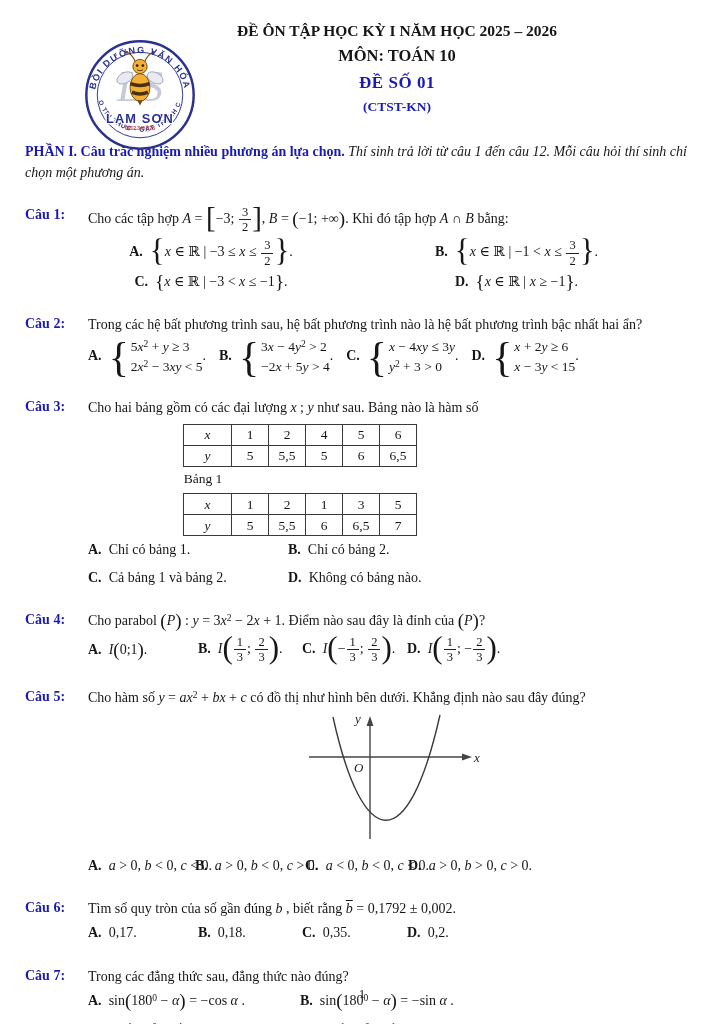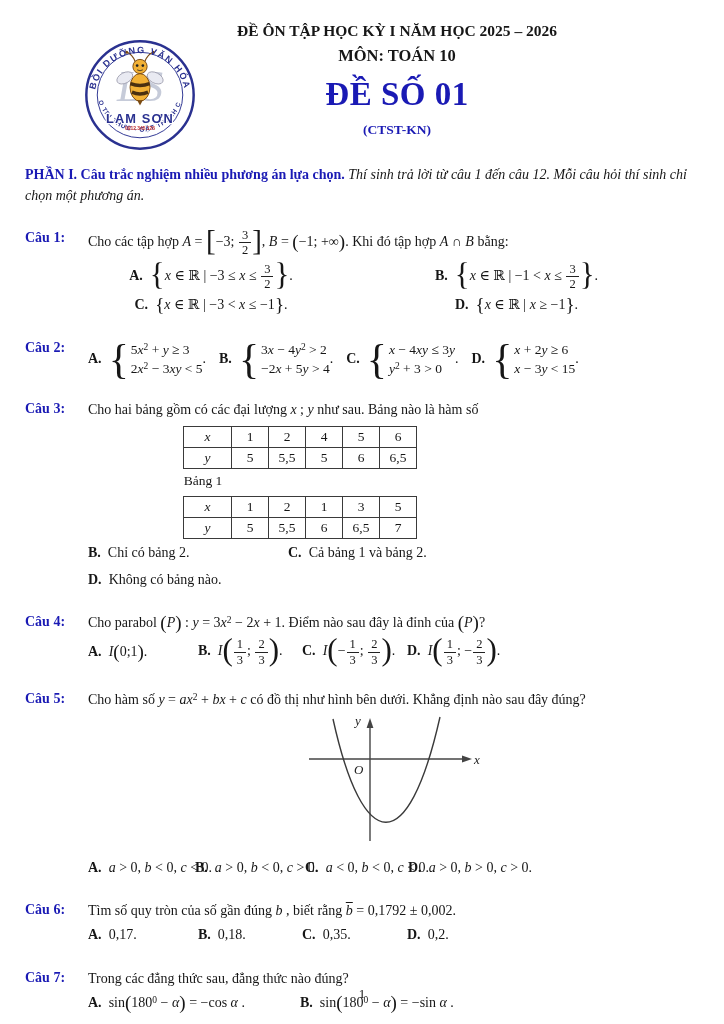--- a/index.html
+++ b/index.html
@@ -3,21 +3,21 @@
 <meta charset="utf-8">
 <style>
   :root{ --blue:#1a1ab4; --navy:#2a3190; --ink:#161616; }
   html,body{margin:0;padding:0;background:#fff;}
   .page{position:relative;width:724px;height:1024px;background:#fff;overflow:hidden;
         color:var(--ink);font-family:"Liberation Serif","DejaVu Serif",serif;font-size:14px;line-height:1.45;}
   
   .header{padding-top:20px;margin-left:70px;text-align:center;}
   .h1{font-size:15.5px;font-weight:bold;}
   .h2{font-size:16.5px;font-weight:bold;margin-top:2px;}
-  .h3{font-size:33px;font-weight:bold;color:var(--blue);margin-top:3px;letter-spacing:.5px;}
+  .h3{font-size:17px;font-weight:bold;color:var(--blue);margin-top:3px;letter-spacing:.5px;}
   .h4{font-size:13.5px;font-weight:bold;color:var(--blue);margin-top:1px;}
   .logo{position:absolute;left:83px;top:38px;width:114px;height:114px;}
   .arct{font-family:"Liberation Sans",sans-serif;font-weight:bold;font-size:9.6px;fill:var(--navy);letter-spacing:1.6px;}
   .arcb{font-family:"Liberation Sans",sans-serif;font-weight:bold;font-size:6.8px;fill:var(--navy);letter-spacing:.9px;}
   .mono{font-family:"Liberation Serif",serif;font-style:italic;font-size:46px;fill:#c6cbd9;}
   .lsname{font-family:"Liberation Sans",sans-serif;font-weight:bold;font-size:13.5px;fill:var(--navy);letter-spacing:1.2px;paint-order:stroke;stroke:#fff;stroke-width:2.4px;}
   .lsphone{font-family:"Liberation Sans",sans-serif;font-weight:bold;font-size:5.2px;fill:#c03030;}
   
   .content{padding:0 25px;margin-top:24px;}
   .part-title{margin:0 0 16px 0;line-height:1.5;}
@@ -120,20 +120,21 @@
                 </span><span class="d30">}</span>.</span></div>
           <div class="opt"><b class="okey">C.</b><span><span class="d18">{</span><i>x</i> ∈ ℝ | −3 &lt; <i>x</i> ≤ −1<span class="d18">}</span>.</span></div>
           <div class="opt"><b class="okey">D.</b><span><span class="d18">{</span><i>x</i> ∈ ℝ | <i>x</i> ≥ −1<span class="d18">}</span>.</span></div>
         </div>
       </div>
     </div>
 
     <div class="q">
       <div class="qlabel">Câu 2:</div>
       <div>
+        <div class="qintro">Trong các hệ bất phương trình sau, hệ bất phương trình nào là hệ bất phương trình bậc nhất hai ẩn?</div>
         <div class="opts rowflex">
           <div class="opt"><b class="okey">A.</b><span><span class="sys">
                   <span class="sbr">{</span>
                   <span class="srows">
                     <span>5<i>x</i><sup>2</sup> + <i>y</i> ≥ 3</span>
                     <span>2<i>x</i><sup>2</sup> − 3<i>xy</i> &lt; 5</span>
                   </span>
                 </span>.</span></div>
           <div class="opt"><b class="okey">B.</b><span><span class="sys">
                   <span class="sbr">{</span>
@@ -199,20 +200,21 @@
             <td>y</td>
             <td>5</td>
             <td>5,5</td>
             <td>6</td>
             <td>6,5</td>
             <td>7</td>
           </tr>
         </tbody>
           </table>
         <div class="opts grid2n">
+          <div class="opt"><b class="okey">A.</b><span>Chỉ có bảng 1.</span></div>
           <div class="opt"><b class="okey">B.</b><span>Chỉ có bảng 2.</span></div>
           <div class="opt"><b class="okey">C.</b><span>Cả bảng 1 và bảng 2.</span></div>
           <div class="opt"><b class="okey">D.</b><span>Không có bảng nào.</span></div>
         </div>
       </div>
     </div>
 
     <div class="q">
       <div class="qlabel">Câu 4:</div>
       <div>

